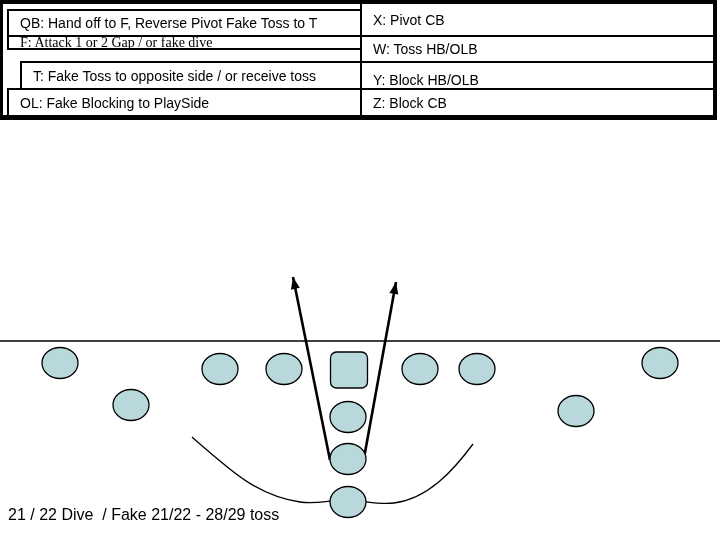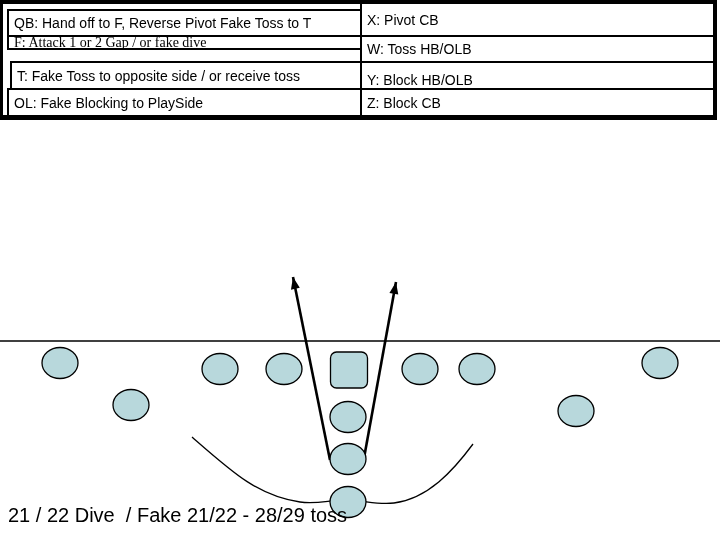--- a/index.html
+++ b/index.html
@@ -11,29 +11,29 @@
     font-family: "Liberation Sans", sans-serif;
   }
   
   .cell {
     position: absolute;
     box-sizing: border-box;
     border: 2px solid #000;
     background: #ffffff;
     display: flex;
     align-items: center;
-    padding-left: 5px;
+    padding-left: 11px;
     font-size: 14px;
     color: #000;
     white-space: nowrap;
     overflow: hidden;
   }
   .c-l1 { left: 7px;   top: 9px;  width: 355px; height: 28px; }
   .c-l2 { left: 7px;   top: 35px; width: 355px; height: 15px; font-family: Liberation Serif, serif; }
-  .c-l3 { left: 10px;   top: 61px; width: 355px; height: 29px; }
+  .c-l3 { left: 20px;   top: 61px; width: 355px; height: 29px; }
   .c-l4 { left: 7px;   top: 88px; width: 355px; height: 29px; }
   .c-r1 { left: 360px; top: 2px;  width: 355px; height: 35px; }
   .c-r2 { left: 360px; top: 35px; width: 355px; height: 28px; }
   .c-r3 { left: 360px; top: 61px; width: 355px; height: 38px; }
   .c-r4 { left: 360px; top: 88px; width: 355px; height: 29px; }
   .table-frame {
     position: absolute;
     left: 0; top: 0;
     width: 717px; height: 120px;
     box-sizing: border-box;
@@ -46,21 +46,21 @@
   }
   
   #field {
     position: absolute;
     left: 0; top: 0;
     width: 720px; height: 540px;
   }
   .caption {
     position: absolute;
     left: 8px; top: 505px;
-    font-size: 20px;
+    font-size: 16px;
     line-height: 20px;
     color: #000;
     white-space: pre;
   }
 </style>
 </head>
 <body>
 
 <div class="slide">
 

